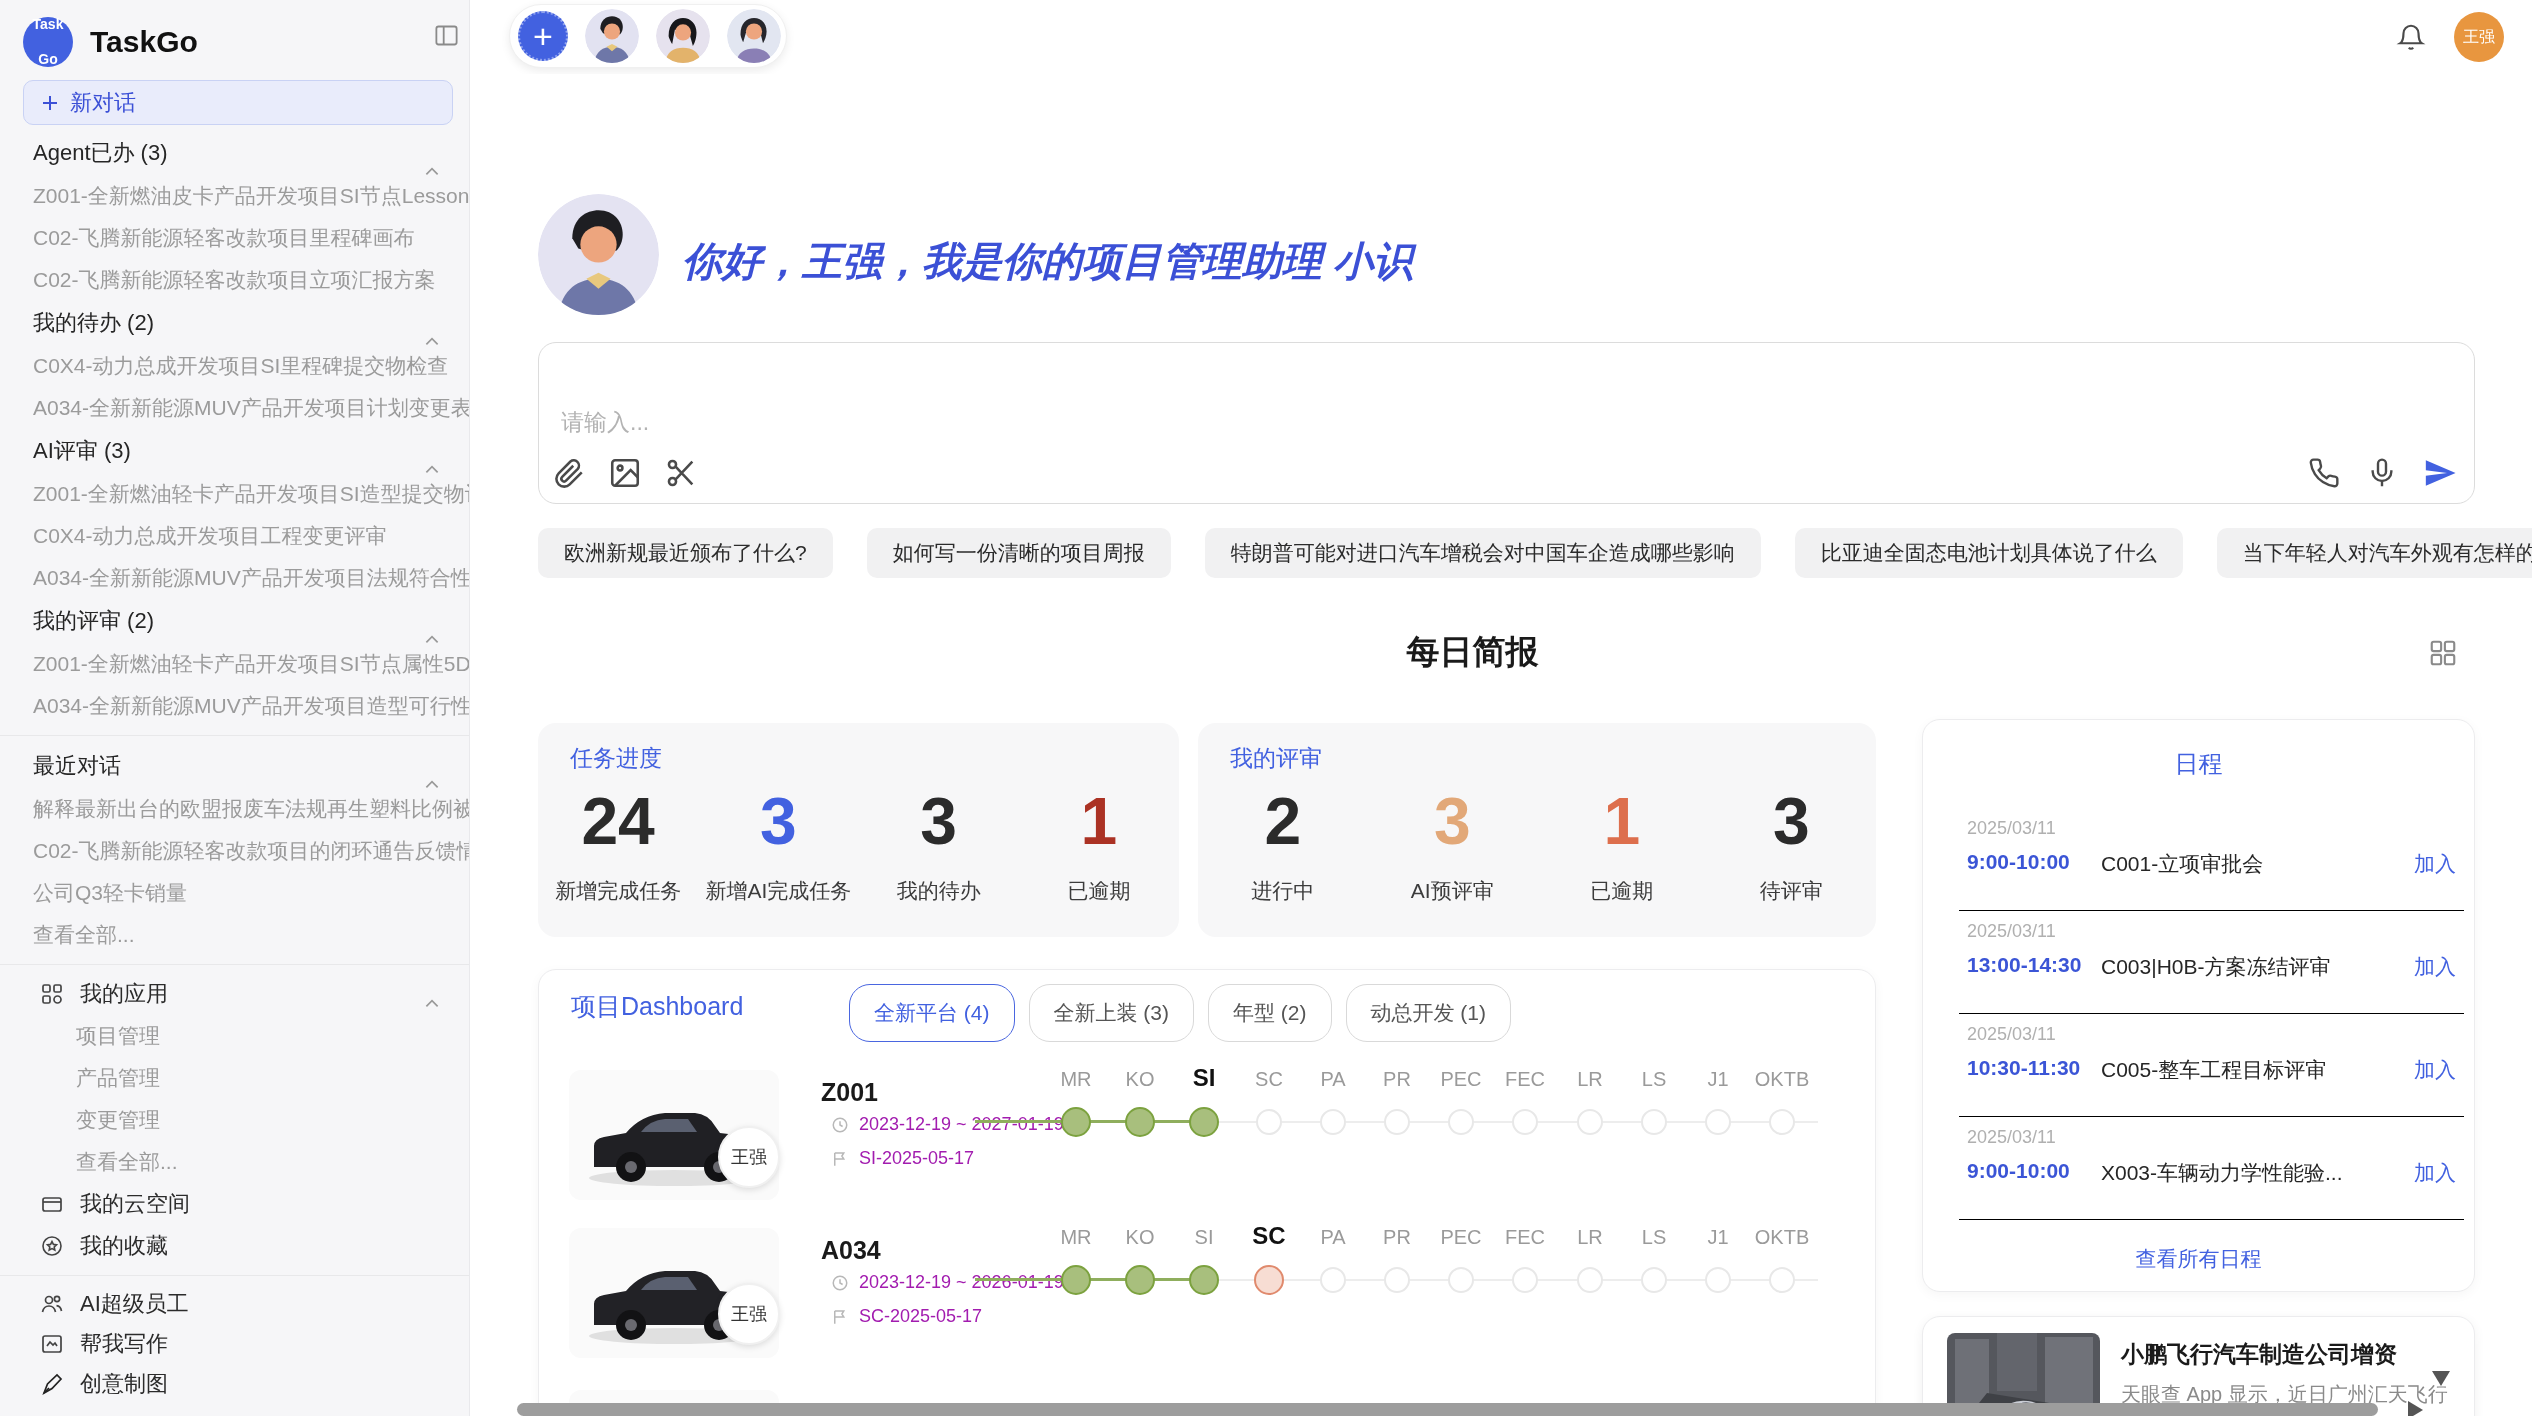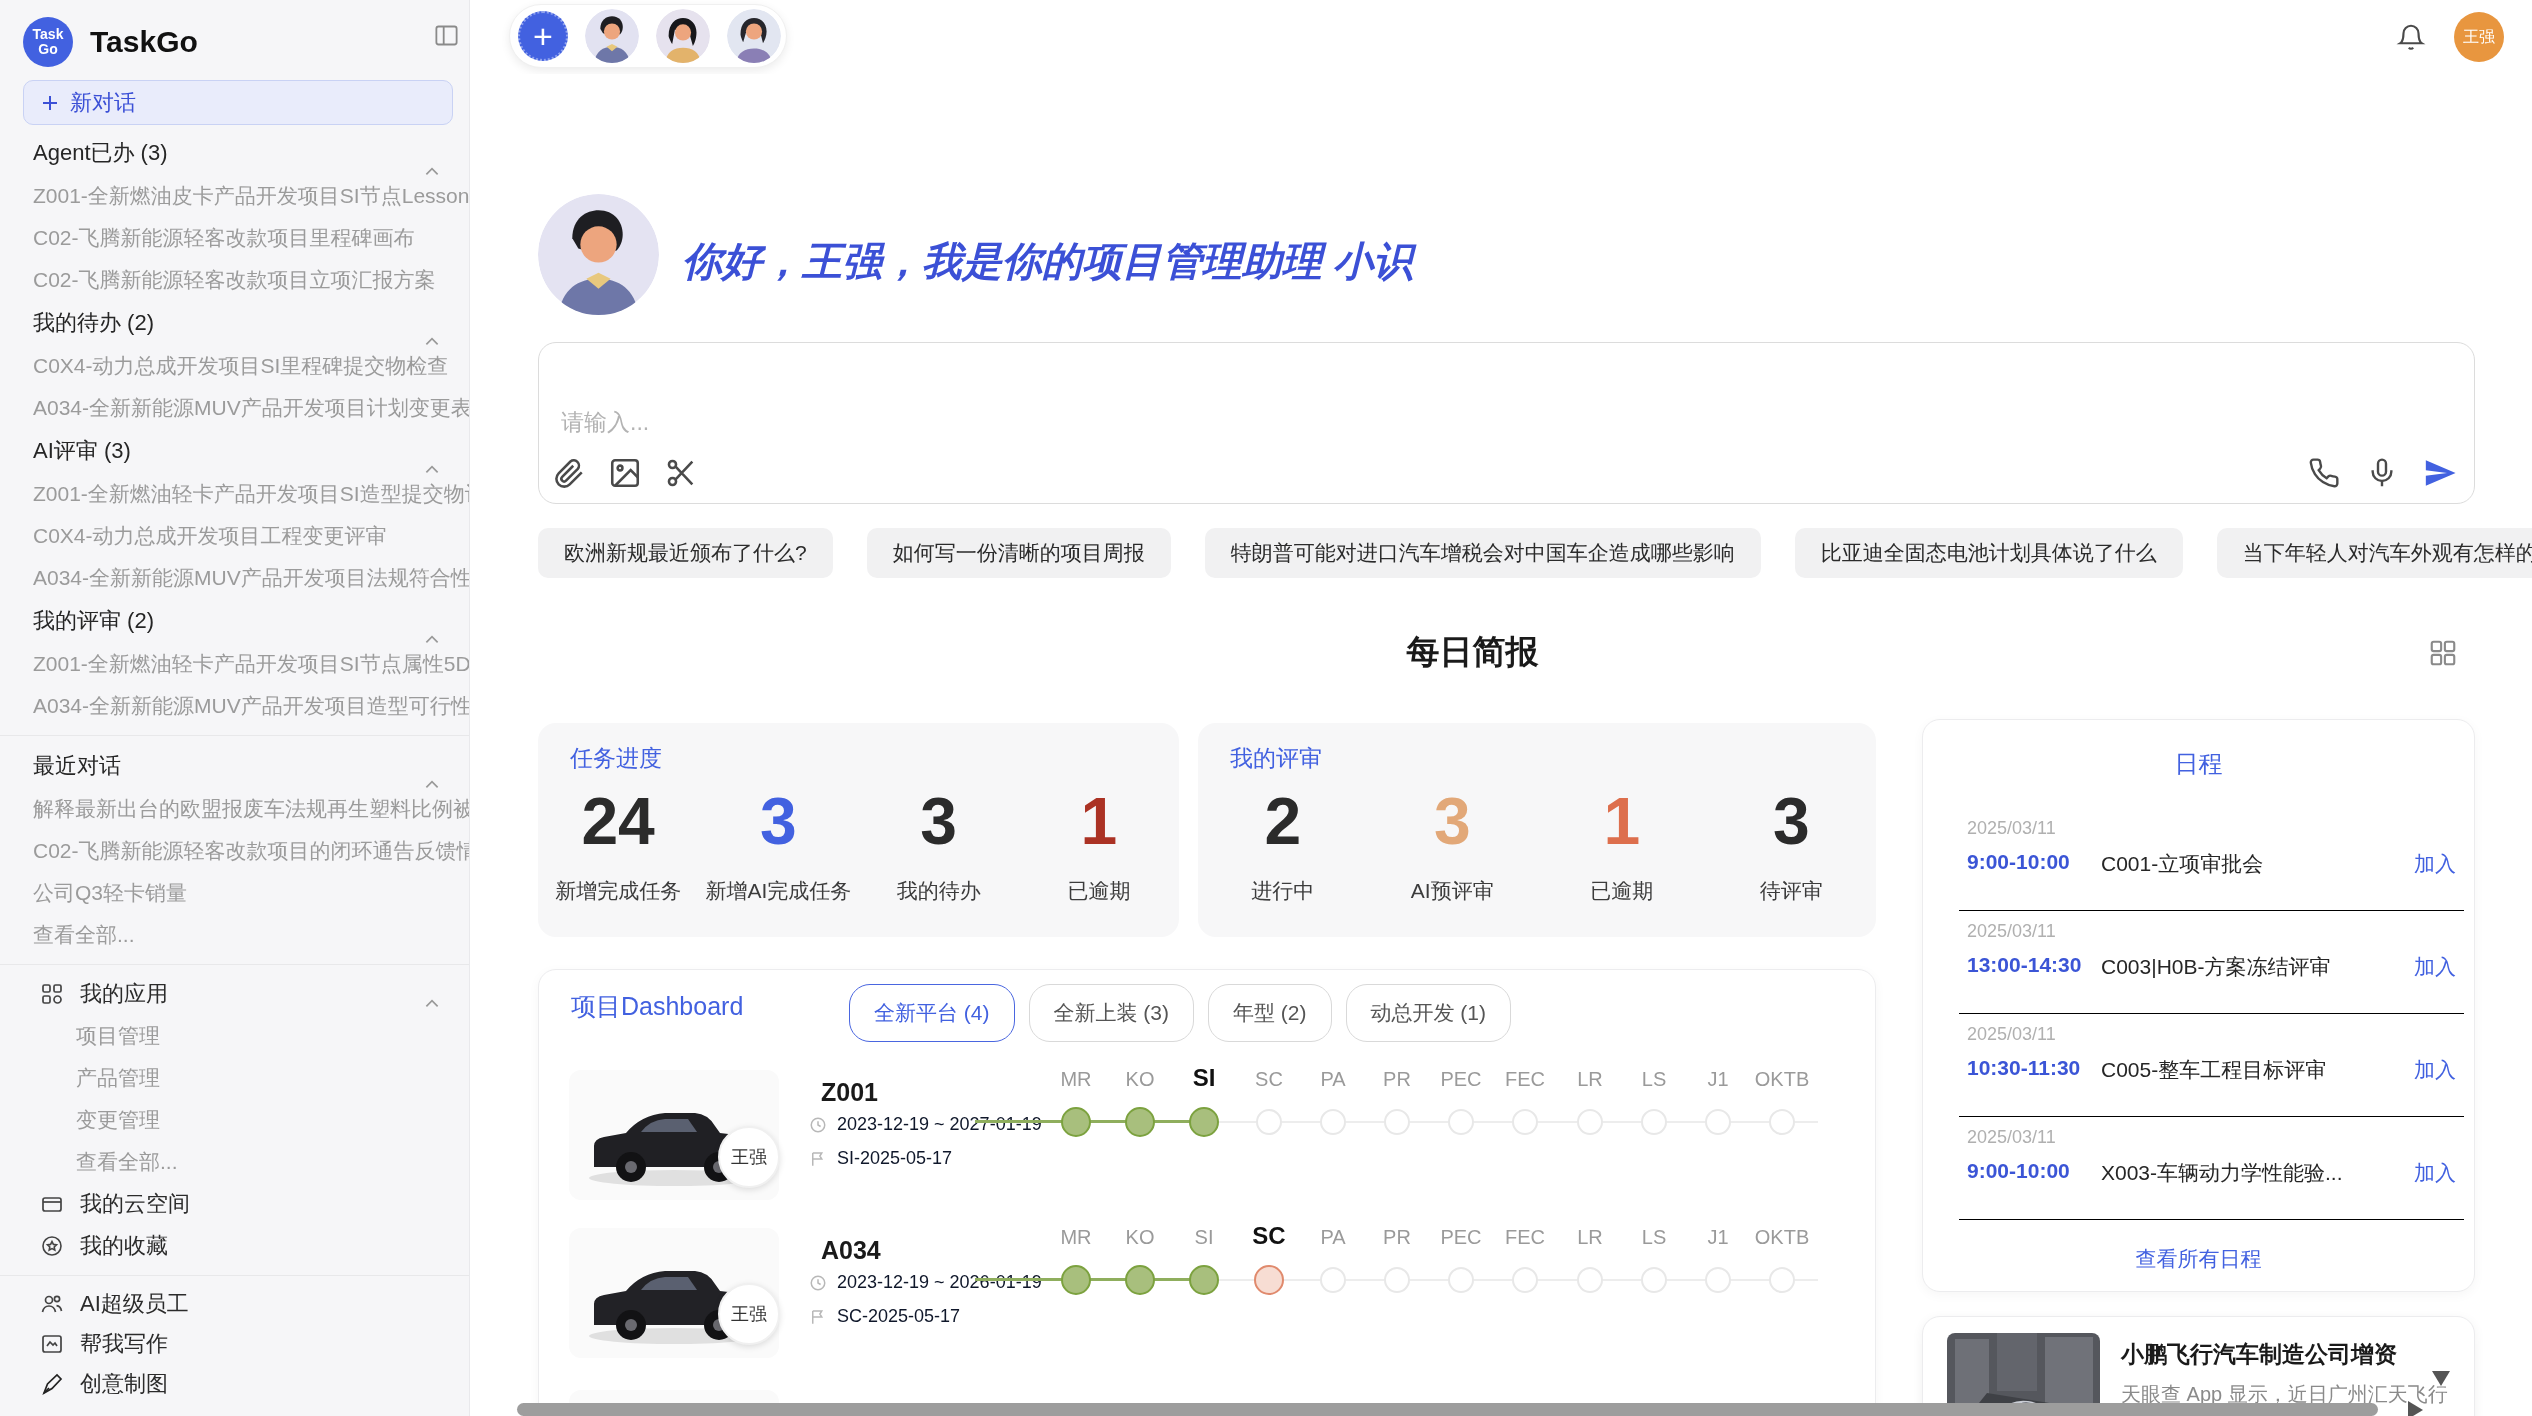--- a/index.html
+++ b/index.html
@@ -4,21 +4,21 @@
 <style>
   * { margin:0; padding:0; box-sizing:border-box; }
   html,body { width:2532px; height:1416px; overflow:hidden; background:#fff;
     font-family:"Liberation Sans","DejaVu Sans",sans-serif; color:#262626; }
 
   
   #sidebar { position:absolute; left:0; top:0; width:470px; height:1416px;
     background:#f6f6f8; border-right:1px solid #e9e9ec; overflow:hidden; }
   .logo-row { height:70px; padding:14px 0 0 23px; display:flex; align-items:center; position:relative; }
   .logo-circle { width:50px; height:50px; border-radius:50%; background:#4261e0; color:#fff;
-    display:flex; flex-direction:column; align-items:center; justify-content:center;
+    display:flex; flex-direction:column; align-items:center; justify-content:space-between;
     font-size:14px; line-height:15px; font-weight:700; }
   .logo-title { font-size:30px; font-weight:700; color:#111; margin-left:17px; }
   .collapse-btn { position:absolute; left:433px; top:22px; width:27px; height:27px; }
   .new-chat { margin:10px 16px 6px 23px; height:45px; background:#e9ecfb; border:1px solid #c9d2f4;
     border-radius:10px; display:flex; align-items:center; padding-left:16px; gap:10px;
     color:#3b50d6; font-size:22px; cursor:pointer; }
   .sec-h { height:44px; line-height:44px; padding:0 30px 0 33px; font-size:22px; color:#262626; position:relative; }
   .sec-h .chev { position:absolute; right:30px; top:16px; }
   .s-item { height:42px; line-height:42px; padding-left:33px; padding-right:6px; font-size:21px;
     color:#9b9b9b; white-space:nowrap; overflow:hidden; cursor:pointer; }
@@ -87,22 +87,22 @@
   .tab { height:58px; border-radius:21px; border:1px solid #d9d9d9; color:#555; font-size:21px;
     display:flex; align-items:center; padding:0 24px; background:#fff; cursor:pointer; white-space:nowrap; }
   .tab.active { border:1.5px solid #4a66e0; color:#4261e0; }
 
   .proj-car { position:absolute; left:30px; width:210px; height:130px; border-radius:12px;
     background:#fafafa; overflow:hidden; }
   .proj-owner { position:absolute; width:62px; height:62px; border-radius:50%; background:#fff;
     border:2px solid #f0f0f0; box-shadow:0 2px 6px rgba(0,0,0,.12); display:flex; align-items:center;
     justify-content:center; font-size:18px; color:#333; }
   .proj-code { position:absolute; left:282px; font-size:25px; font-weight:700; color:#1a1a1a; }
-  .proj-meta { position:absolute; left:270px; display:flex; align-items:center; gap:10px;
-    font-size:18px; color:#0f172a; }
+  .proj-meta { position:absolute; left:292px; display:flex; align-items:center; gap:10px;
+    font-size:18px; color:#a21caf; }
 
   .ms-track { position:absolute; left:424px; width:880px; height:90px; }
   .ms-line { position:absolute; height:2px; background:#ededed; top:59px; }
   .ms-line-done { position:absolute; height:3px; background:#8fae5d; top:58px; left:12px; }
   .ms-col { position:absolute; top:0; width:64px; text-align:center; }
   .ms-col:nth-of-type(3){left:81px} .ms-col:nth-of-type(4){left:145px} .ms-col:nth-of-type(5){left:209px}
   .ms-col:nth-of-type(6){left:274px} .ms-col:nth-of-type(7){left:338px} .ms-col:nth-of-type(8){left:402px}
   .ms-col:nth-of-type(9){left:466px} .ms-col:nth-of-type(10){left:530px} .ms-col:nth-of-type(11){left:595px}
   .ms-col:nth-of-type(12){left:659px} .ms-col:nth-of-type(13){left:723px} .ms-col:nth-of-type(14){left:787px}
   .ms-label { position:absolute; left:0; right:0; top:6px; font-size:20px; color:#9a9a9a; }

